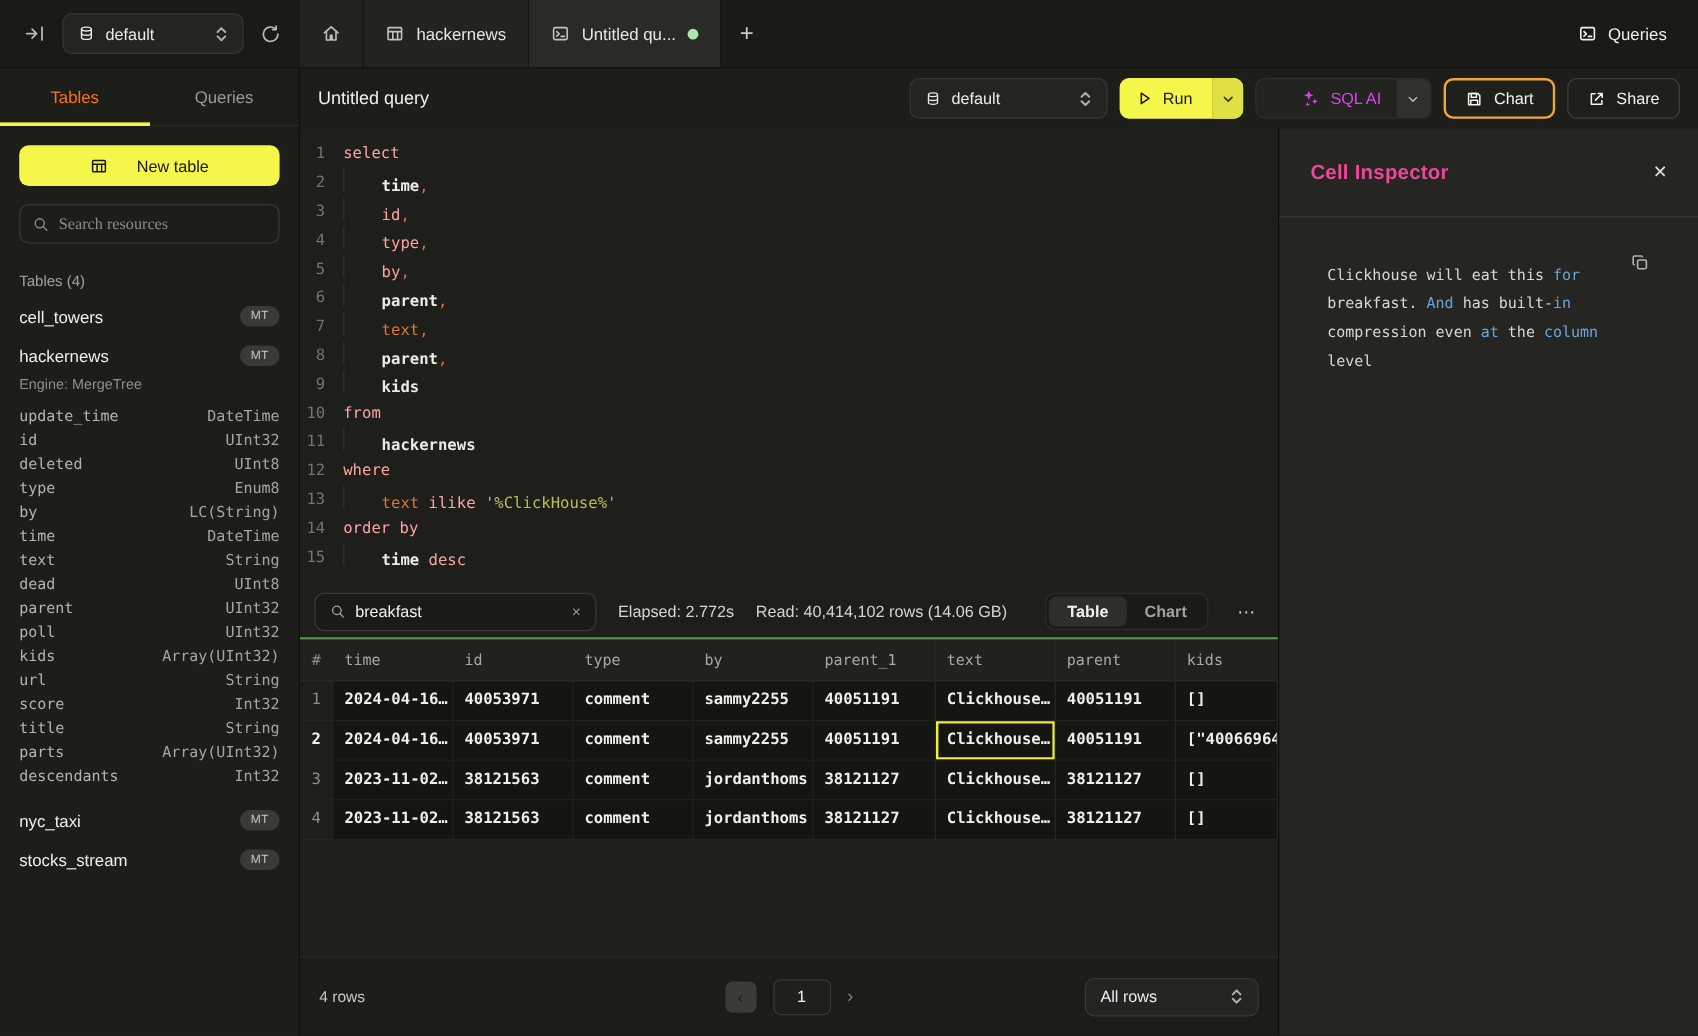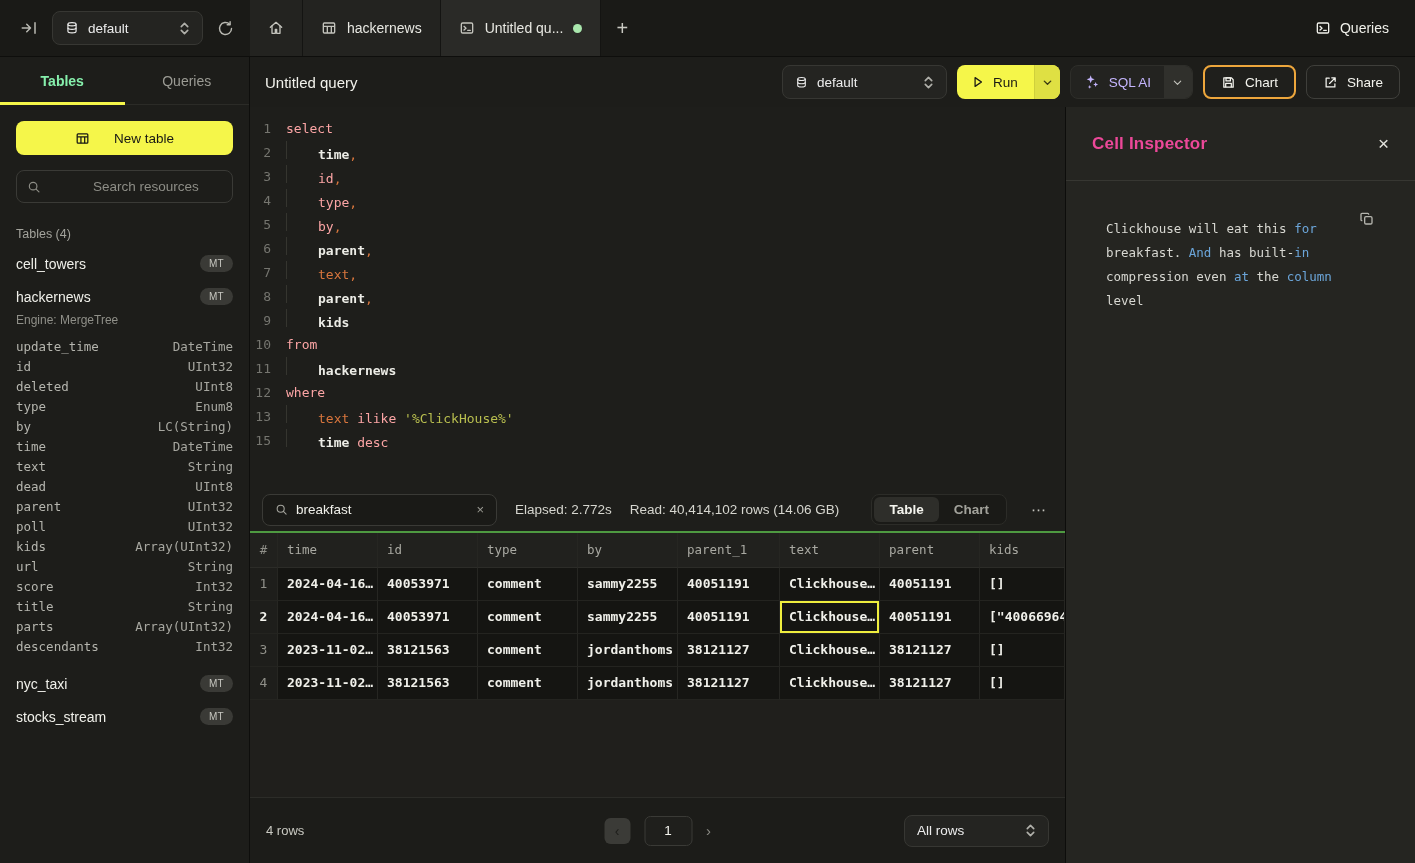--- a/index.html
+++ b/index.html
@@ -32,47 +32,47 @@
 
   
   .main { display:flex; height:806px; }
   .sidebar { width:250px; flex:none; background:#1d1d1a; display:flex; flex-direction:column; border-right:1px solid #0e0e0c; }
   .work { width:1165px; display:flex; flex-direction:column; }
 
   
   .side-tabs { display:flex; height:48px; border-bottom:1px solid #2b2b27; flex:none; }
   .side-tab { width:50%; display:flex; align-items:center; justify-content:center; font-size:14px;
     color:#9b9b94; cursor:pointer; position:relative; }
-  .side-tab.active { color:#86efac; font-weight:700; }
+  .side-tab.active { color:#f97316; font-weight:400; }
   .side-tab.active::after { content:""; position:absolute; left:0; right:0; bottom:-1px; height:3px; background:var(--accent); }
   .side-body { padding:16px; overflow:hidden; }
   .new-table-btn { width:100%; height:34px; display:flex; align-items:center; justify-content:center; gap:24px;
     background:var(--accent); color:#171714; border:none; border-radius:8px; font-size:13.5px; font-family:inherit; cursor:pointer; }
   .search-box { margin-top:15px; height:33px; display:flex; align-items:center; gap:8px; padding:0 10px;
     border:1px solid #3a3a36; border-radius:8px; color:#8d8d86; }
-  .search-box input { flex:1; background:transparent; border:none; outline:none; color:#7dd3fc; font-size:13.5px; font-family:Liberation Sans, sans-serif;margin-left:44px; }
+  .search-box input { flex:1; background:transparent; border:none; outline:none; color:#7dd3fc; font-size:13.5px; font-family:Liberation Serif, serif; }
   .search-box input::placeholder { color:#8d8d86; }
   .section-label { margin:24px 0 6px; font-size:12.5px; color:#a3a39c; }
   .tbl-item { display:flex; align-items:center; justify-content:space-between; padding:8px 0; cursor:pointer; }
   .tbl-name { font-size:14px; color:#f0f0ea; }
   .mt-badge { background:#3a3a36; color:#c7c7c0; border-radius:999px; font-size:10px; padding:3px 9px; letter-spacing:.3px; }
   .engine-line { font-size:12px; color:#8f8f88; padding:0 0 10px; }
   .field-row { display:flex; justify-content:space-between; font-size:12.5px; line-height:20px; color:#b5b5ae; cursor:default; }
   .field-row .f-type { color:#a7a7a0; }
   .fields-wrap { padding-bottom:10px; }
 
   
   .toolbar { height:50px; flex:none; display:flex; align-items:center; padding:0 15px; background:#1d1d1a; gap:10px; }
   .q-title { font-size:15px; color:#f2f2ec; margin-right:auto; }
   .btn { height:34px; display:flex; align-items:center; border-radius:8px; font-size:13.5px; cursor:pointer; }
   .tb-db { width:165px; }
   .run-btn { background:var(--accent); color:#1b1b14; overflow:hidden; }
   .run-main { display:flex; align-items:center; gap:8px; padding:0 16px 0 14px; height:100%; }
   .run-caret { width:26px; height:100%; display:flex; align-items:center; justify-content:center; background:#dfe043; border-left:1px solid #cfd03c; }
-  .sqlai-btn { background:#232320; color:#c4b5fd; overflow:hidden; border:1px solid #2e2e2a; }
+  .sqlai-btn { background:#232320; color:#d946ef; overflow:hidden; border:1px solid #2e2e2a;padding-left:24px; }
   .sqlai-main { display:flex; align-items:center; gap:9px; padding:0 13px; height:100%; }
   .sqlai-caret { width:28px; height:100%; display:flex; align-items:center; justify-content:center; background:#30302c; color:#c5c5be; }
   .save-btn { background:#1f1f1c; border:2px solid var(--save-border); color:#f4f4ee; padding:0 16px; gap:9px; }
   .share-btn { background:#1f1f1c; border:1px solid #3f3f3b; color:#f4f4ee; padding:0 16px; gap:9px; }
 
   
   .content { display:flex; flex:1; min-height:0; }
   .query-area { width:815px; flex:none; display:flex; flex-direction:column; background:#1e1e1b; }
 
   
@@ -441,20 +441,24 @@
               <span class="code"><span class="tok-id">hackernews</span></span>
             </div>
             <div class="line">
               <span class="ln">12</span>
               <span class="code"><span class="tok-kw">where</span></span>
             </div>
             <div class="line ind">
               <span class="ln">13</span>
               <span class="code"><span class="tok-or">text</span><span class="tok-pl"> </span><span class="tok-kw">ilike</span><span class="tok-pl"> </span><span class="tok-st">'%ClickHouse%'</span></span>
             </div>
+            <div class="line">
+              <span class="ln">14</span>
+              <span class="code"><span class="tok-kw">order by</span></span>
+            </div>
             <div class="line ind">
               <span class="ln">15</span>
               <span class="code"><span class="tok-id">time</span><span class="tok-pl"> </span><span class="tok-kw">desc</span></span>
             </div>
           </div>
 
         <div class="results-bar">
           <div class="r-search">
             <span class="icon">
               <svg width="13" height="13" viewBox="0 0 24 24" fill="none" stroke="currentColor" stroke-width="2" stroke-linecap="round">

